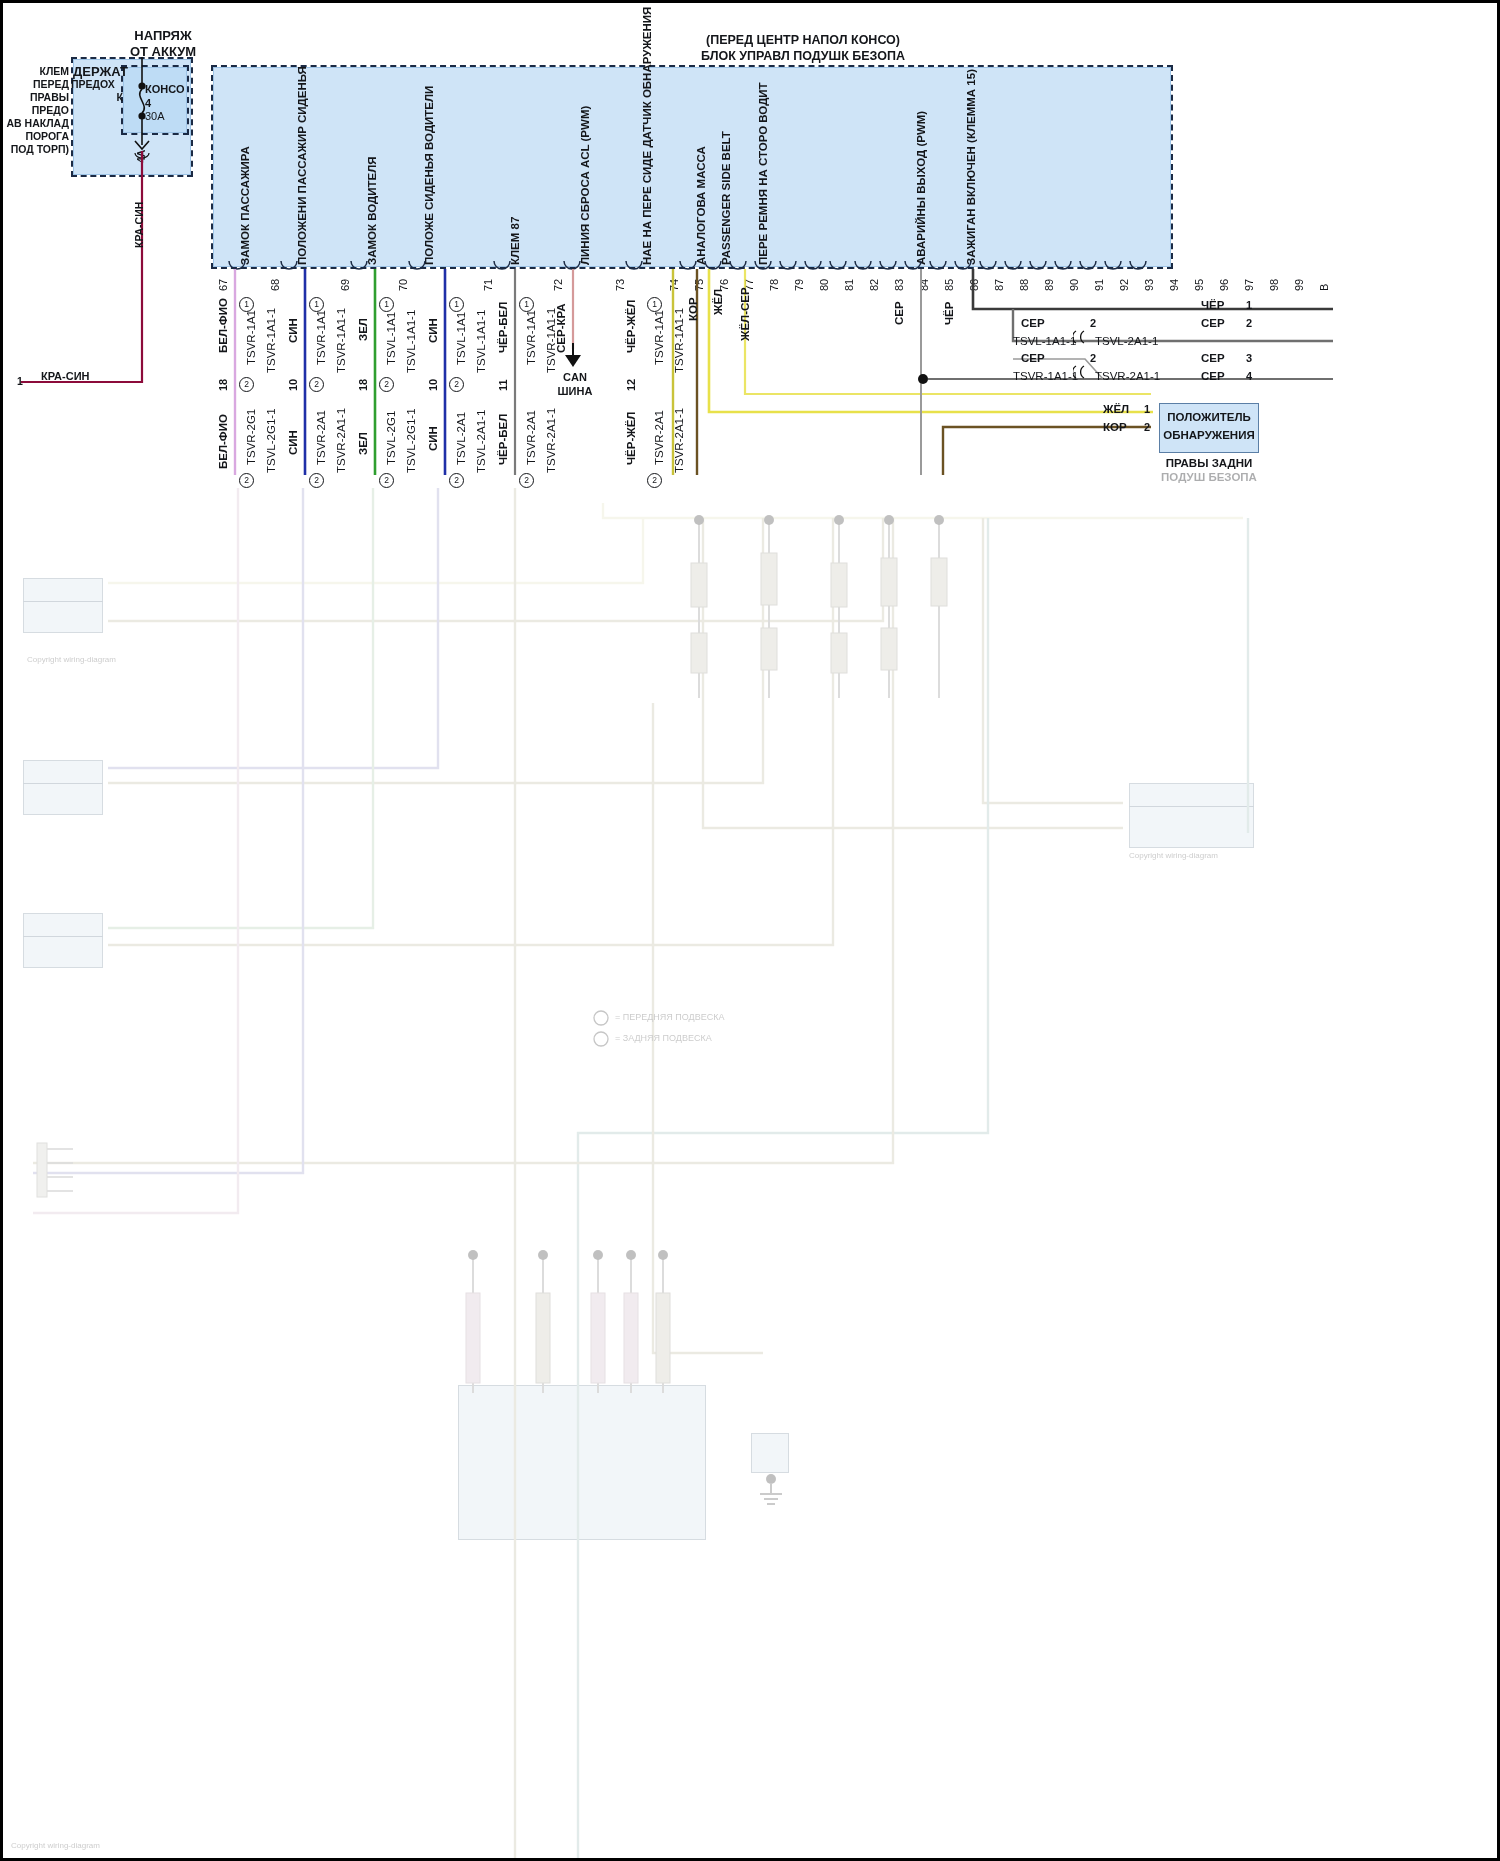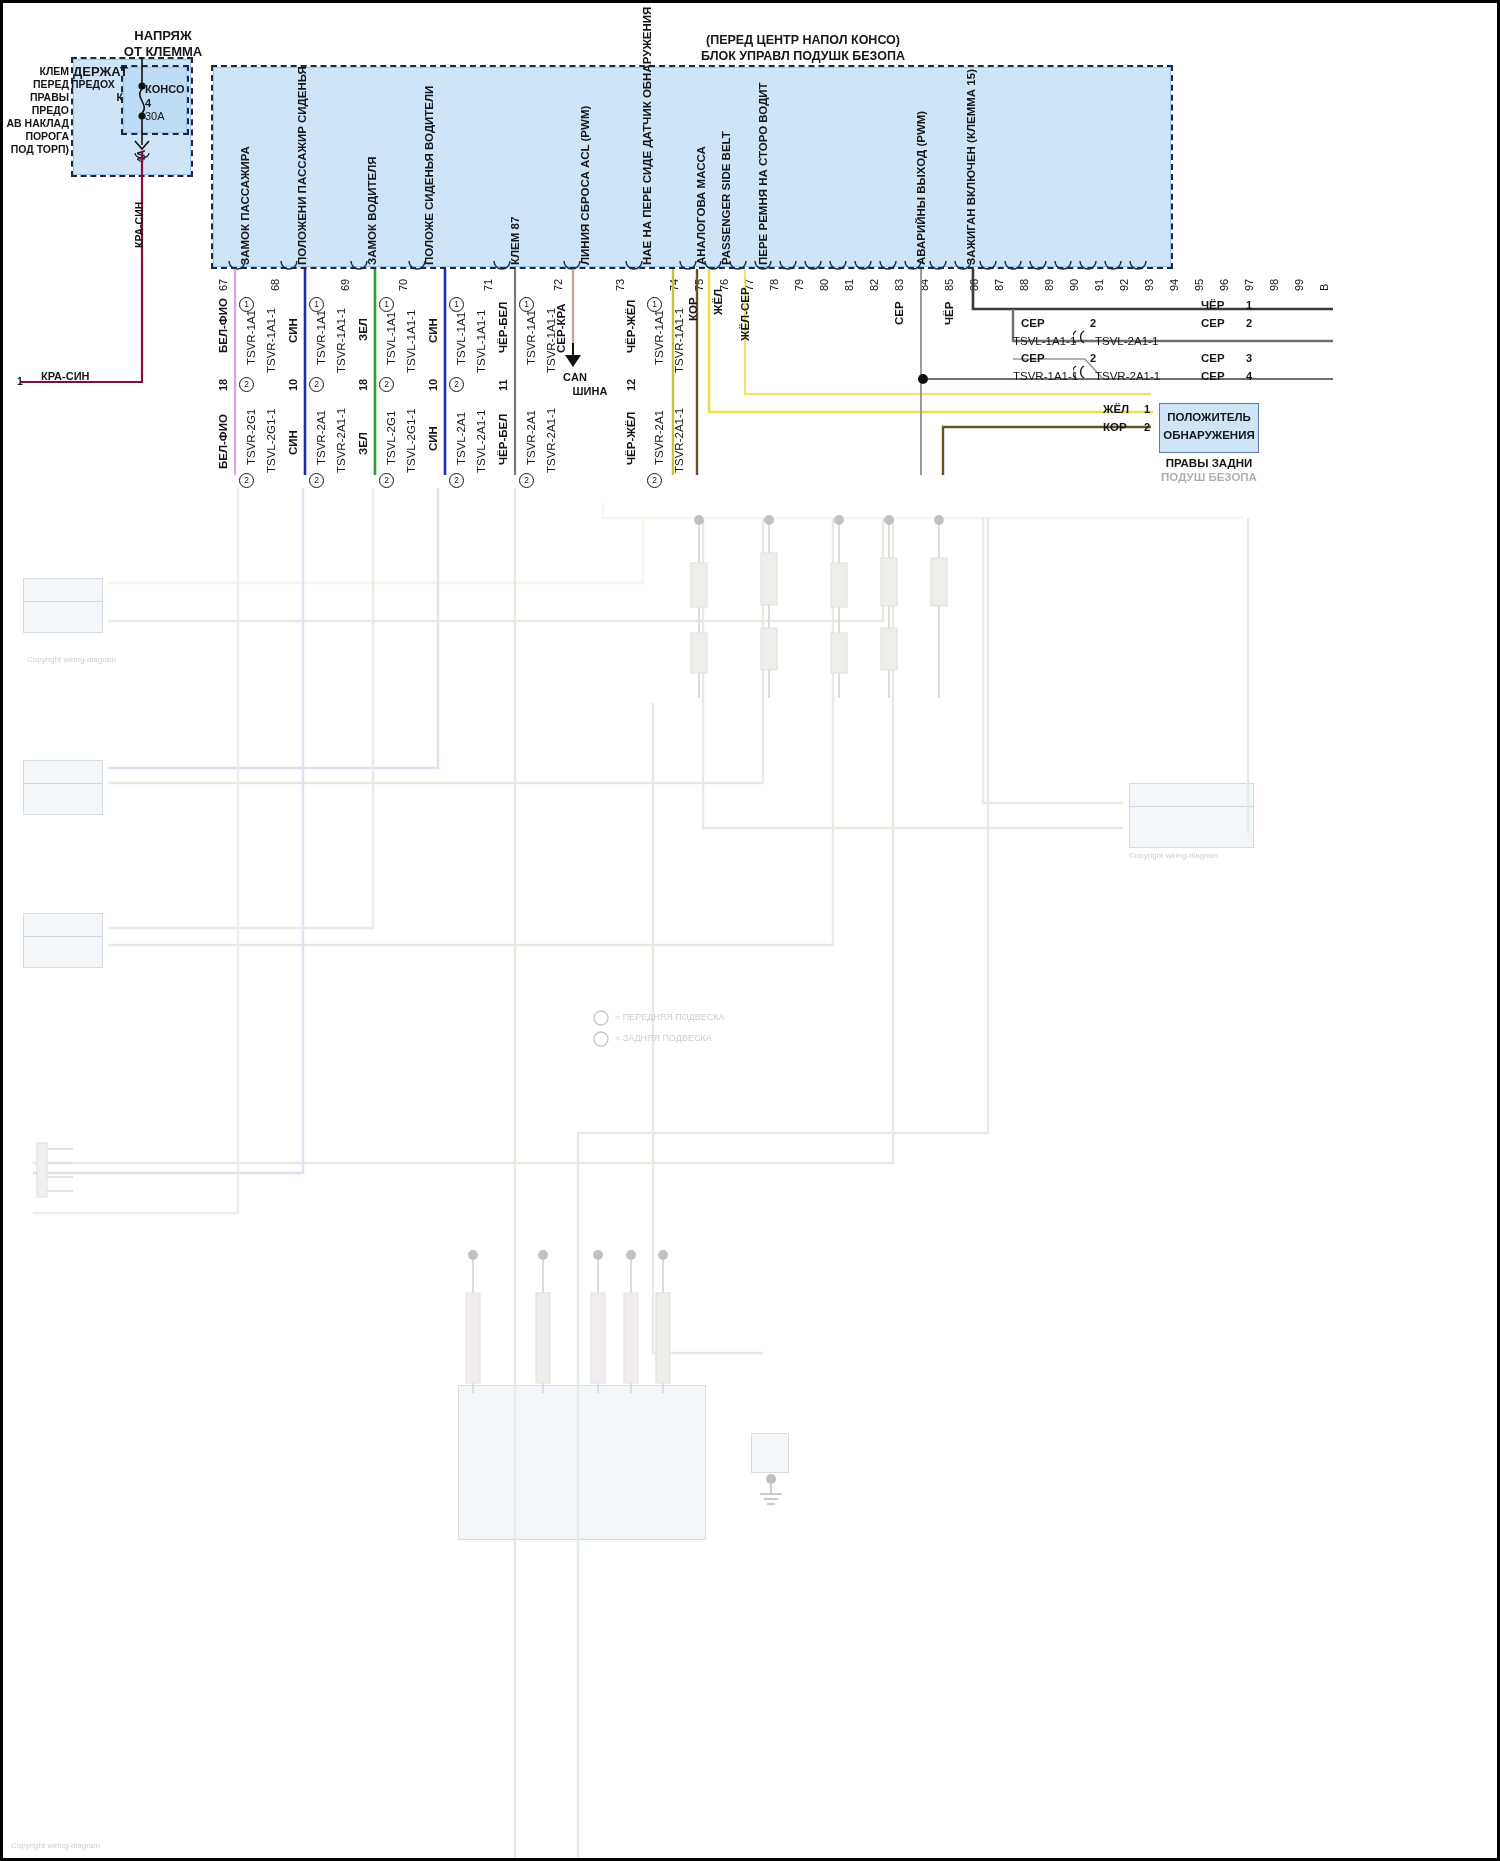--- a/index.html
+++ b/index.html
@@ -25,21 +25,21 @@
   .ftxt{position:absolute;font-size:8px;color:#555;white-space:nowrap;}
   .circnum{position:absolute;width:13px;height:13px;border:1px solid #14161a;border-radius:50%;
            font-size:8.5px;line-height:12px;text-align:center;color:#14161a;background:#fff;}
 </style>
 </head>
 <body>
 
 <div id="root">
 
   <div class="txt ctr" style="left:100px;top:26px;width:120px;font-size:13px;font-weight:bold;">НАПРЯЖ</div>
-  <div class="txt ctr" style="left:100px;top:42px;width:120px;font-size:13px;font-weight:bold;">ОТ КЛЕММА</div>
+  <div class="txt ctr" style="left:100px;top:42px;width:120px;font-size:13px;font-weight:bold;">ОТ АККУМ</div>
 
   <div class="dashbox" style="left:68px;top:54px;width:122px;height:120px;"></div>
   <div class="bluebox" style="left:70px;top:56px;width:118px;height:116px;"></div>
   <div class="dashbox" style="left:118px;top:62px;width:68px;height:70px;"></div>
   <div class="bluebox" style="left:120px;top:64px;width:64px;height:66px;background:#bedcf5;"></div>
 
   <div class="txt" style="left:2px;top:62px;width:64px;text-align:right;font-size:10.5px;font-weight:bold;">КЛЕМ</div>
   <div class="txt" style="left:2px;top:75px;width:64px;text-align:right;font-size:10.5px;font-weight:bold;">ПЕРЕД</div>
   <div class="txt" style="left:2px;top:88px;width:64px;text-align:right;font-size:10.5px;font-weight:bold;">ПРАВЫ</div>
   <div class="txt" style="left:2px;top:101px;width:64px;text-align:right;font-size:10.5px;font-weight:bold;">ПРЕДО</div>
@@ -183,21 +183,21 @@
     <circle cx="920" cy="110" r="5" fill="#111"></circle>
 
     <path d="M940 206 L940 158 L1148 158" stroke="#6b5223" stroke-width="2.4" fill="none"></path>
   </svg>
 
   <svg class="abs" style="left:556px;top:340px;" width="30" height="30">
     <path d="M14 0 L14 14" stroke="#111" stroke-width="2"></path>
     <path d="M6 12 L14 24 L22 12 Z" fill="#111"></path>
   </svg>
   <div class="txt ctr" style="left:548px;top:368px;width:48px;font-size:11px;font-weight:bold;">CAN</div>
-  <div class="txt ctr" style="left:548px;top:382px;width:48px;font-size:11px;font-weight:bold;margin-left:15px;">ШИНА</div>
+  <div class="txt ctr" style="left:548px;top:382px;width:48px;font-size:11px;font-weight:bold;">ШИНА</div>
 
   <div class="vert" style="left:214px;top:350px;font-weight:bold;">БЕЛ-ФИО</div>
   <div class="vert" style="left:242px;top:362px;">TSVR-1A1</div>
   <div class="vert" style="left:262px;top:370px;">TSVR-1A1-1</div>
   <div class="circnum" style="left:236px;top:294px;">1</div>
   <div class="circnum" style="left:236px;top:374px;">2</div>
   <div class="vertnum" style="left:214px;top:388px;font-weight:bold;">18</div>
   <div class="vert" style="left:214px;top:466px;font-weight:bold;">БЕЛ-ФИО</div>
   <div class="vert" style="left:242px;top:462px;">TSVR-2G1</div>
   <div class="vert" style="left:262px;top:470px;">TSVL-2G1-1</div>

